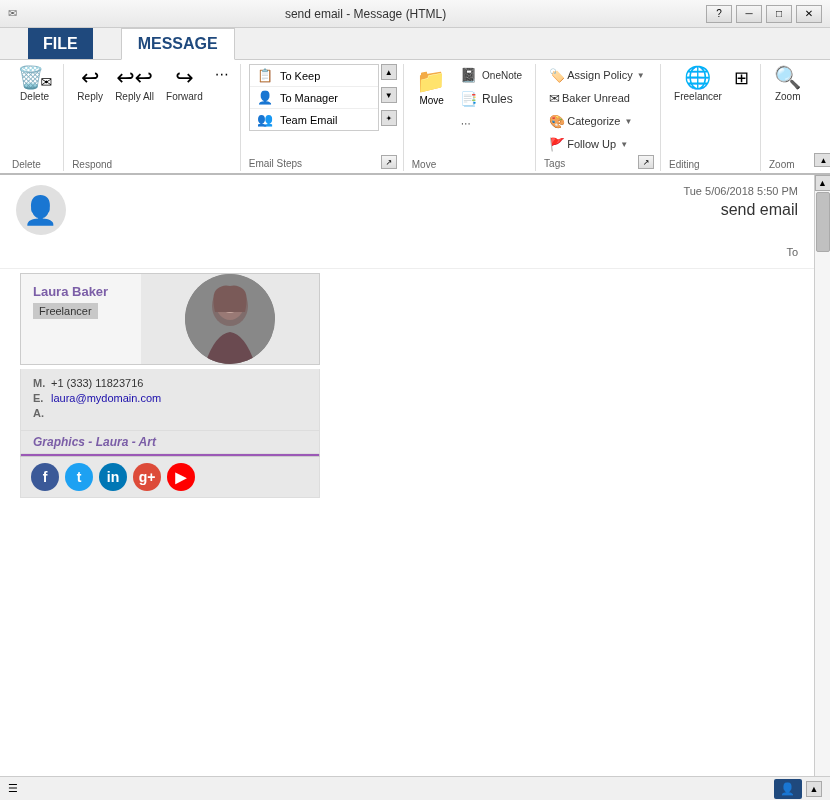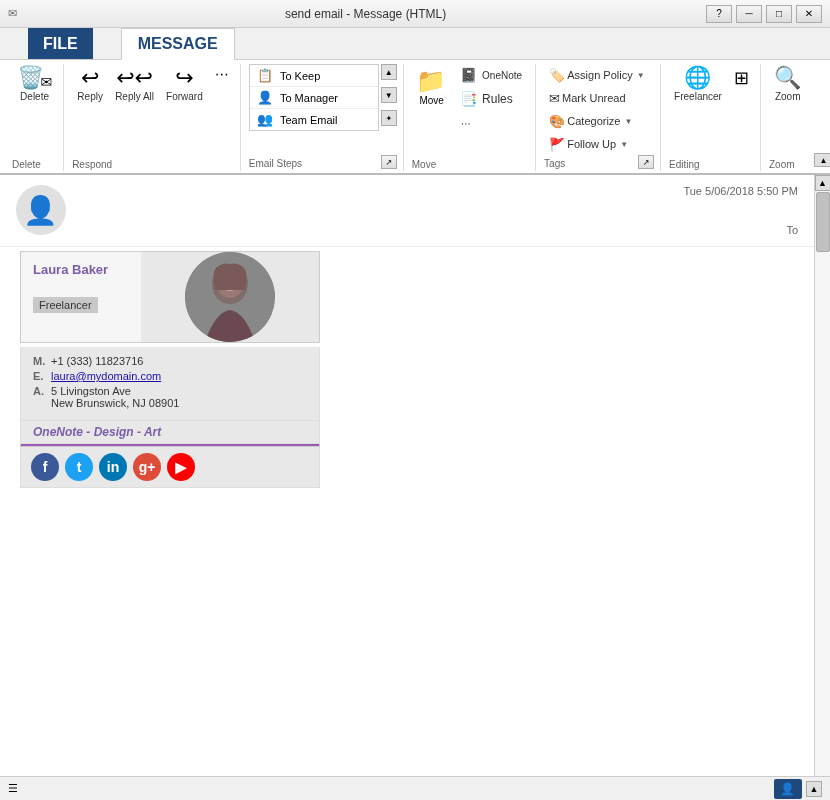--- a/index.html
+++ b/index.html
@@ -237,21 +237,21 @@
     }
     .sig-left {
       padding: 10px 12px;
       background: #f5f5f5;
       min-width: 120px;
     }
     .sig-name {
       color: #7b5ea7;
       font-weight: bold;
       font-size: 13px;
-      margin-bottom: 20px;
+      margin-bottom: 4px;
     }
     .sig-title {
       background: #c8c8c8;
       color: #333;
       font-size: 11px;
       padding: 2px 6px;
       display: inline-block;
     }
     .sig-right {
       flex: 1;
@@ -277,21 +277,21 @@
       width: 300px;
       background: #e8e8e8;
       padding: 8px 12px;
       font-size: 11px;
       border: 1px solid #ddd;
       border-top: none;
     }
     .sig-contact-row { display: flex; gap: 4px; margin-bottom: 3px; }
     .sig-contact-label { color: #666; font-weight: bold; min-width: 14px; }
     .sig-contact-val { color: #333; }
-    .sig-contact-link { color: #1a0dab; text-decoration: underline; cursor: pointer; }
+    .sig-contact-link { color: #1a0dab; cursor: pointer; }
 
     .sig-tagline {
       margin: 0 20px;
       width: 300px;
       background: #e8e8e8;
       padding: 4px 12px;
       font-size: 12px;
       color: #7b5ea7;
       font-style: italic;
       font-weight: bold;
@@ -516,21 +516,21 @@
   <div class="ribbon-group">
     <div class="ribbon-group-content">
       <div class="tags-col">
         <div class="tag-btn-row">
           <span class="tag-icon">🏷️</span>
           <span>Assign Policy</span>
           <span class="tag-arrow">▼</span>
         </div>
         <div class="tag-btn-row">
           <span class="tag-icon">✉</span>
-          <span>Mark Unread</span>
+          <span>Baker Unread</span>
         </div>
         <div class="tag-btn-row">
           <span class="tag-icon">🎨</span>
           <span>Categorize</span>
           <span class="tag-arrow">▼</span>
         </div>
         <div class="tag-btn-row">
           <span class="tag-icon">🚩</span>
           <span>Follow Up</span>
           <span class="tag-arrow">▼</span>
@@ -578,20 +578,21 @@
 
 <div class="email-container">
   <div class="email-body">
 
     <div class="email-header">
       <div class="avatar-placeholder">
         <span>👤</span>
       </div>
       <div class="email-meta">
         <div class="email-date">Tue 5/06/2018 5:50 PM</div>
+        <div class="email-subject">send email</div>
         <div class="email-to">
           <span>To</span>
         </div>
       </div>
     </div>
 
 
     <div style="margin: 4px 20px; display: flex; width: 300px; background: #e8e8e8; border: 1px solid #ccc;">
       <div class="sig-left">
         <div class="sig-name">Laura Baker</div>
@@ -617,28 +618,24 @@
       <div class="sig-contact-row">
         <span class="sig-contact-label">M.</span>
         <span class="sig-contact-val">+1 (333) 11823716</span>
       </div>
       <div class="sig-contact-row">
         <span class="sig-contact-label">E.</span>
         <span class="sig-contact-link">laura@mydomain.com</span>
       </div>
       <div class="sig-contact-row">
         <span class="sig-contact-label">A.</span>
-        <span class="sig-contact-val">
-          <span>5 Livingston Ave</span><br>
-          <span>New Brunswick, NJ 08901</span>
-        </span>
-      </div>
-    </div>
-
-    <div class="sig-tagline">OneNote - Design - Art</div>
+      </div>
+    </div>
+
+    <div class="sig-tagline">Graphics - Laura - Art</div>
 
     <div style="margin:0 20px;width:300px;height:3px;background:#9b59b6;border:1px solid #ccc;border-top:none;"></div>
 
     <div class="sig-social">
       <div class="social-icon si-fb">
         <span>f</span>
       </div>
       <div class="social-icon si-tw">
         <span>t</span>
       </div>

